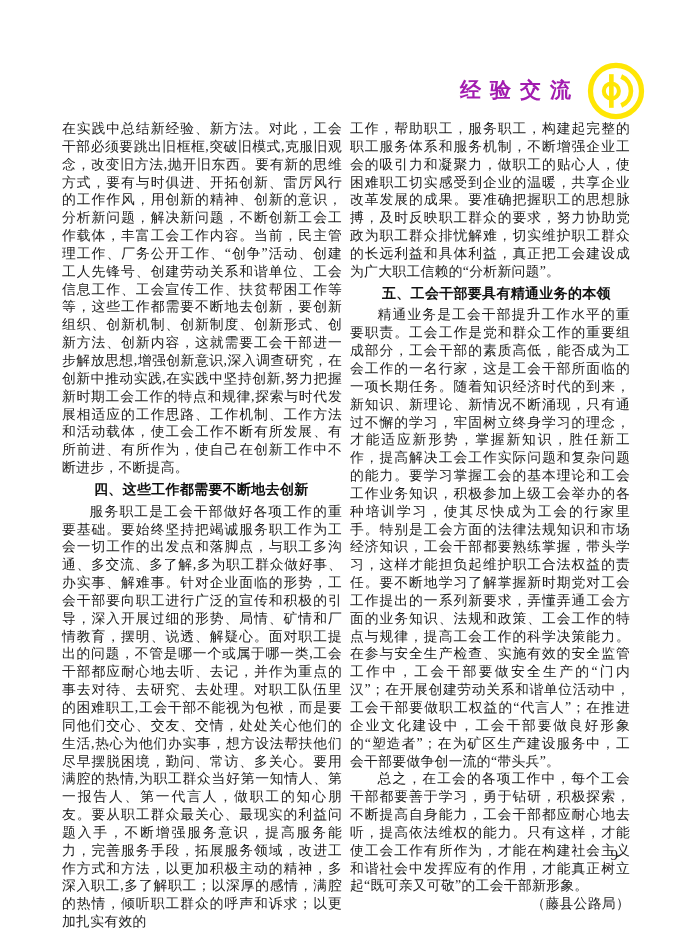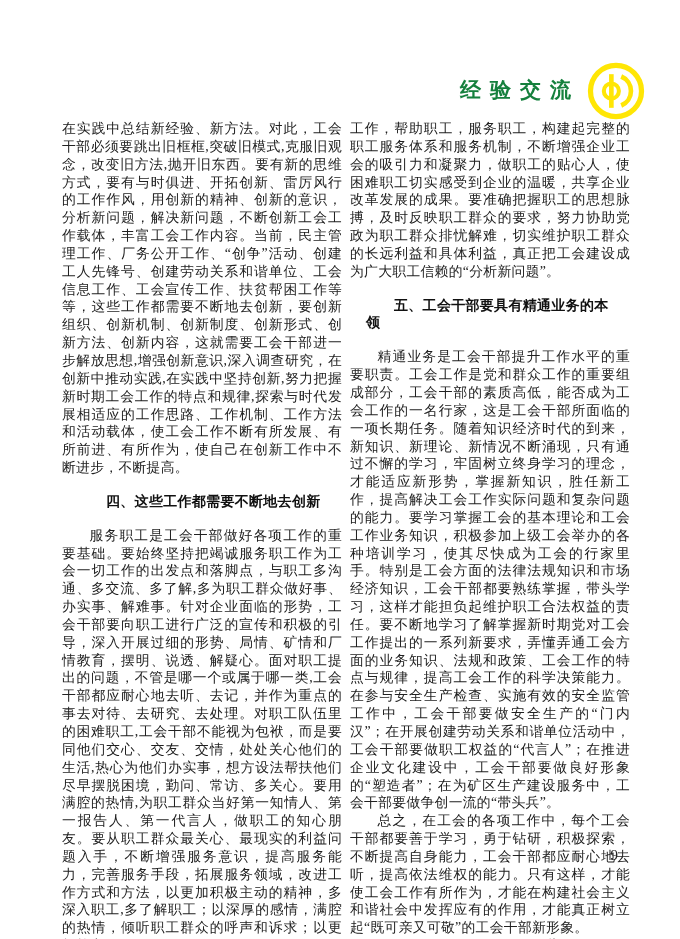--- a/index.html
+++ b/index.html
@@ -23,21 +23,21 @@
     height: 120px;
   }
   .header-title {
     position: absolute;
     top: 76px;
     right: 100px;
     font-family: Liberation Mono, monospace;
     font-size: 21px;
     font-weight: 700;
     letter-spacing: 9px;
-    color: #15803d;
+    color: #a21caf;
     white-space: nowrap;
   }
   .logo {
     position: absolute;
     top: 62px;
     right: 35px;
     width: 58px;
     height: 58px;
   }
   
@@ -58,21 +58,21 @@
   .col p {
     margin: 0;
     font-size: 13.8px;
     line-height: 17.85px;
     text-align: justify;
     letter-spacing: 0.3px;
     word-break: break-all;
   }
   .col p.indent { text-indent: 2em; }
   .col h3 {
-    margin: 16px;
+    margin: 4px;
     font-family: "Liberation Sans", "DejaVu Sans", sans-serif;
     font-size: 14px;
     line-height: 17.85px;
     font-weight: 700;
     color: #111111;
     text-indent: 2em;
     letter-spacing: 0.3px;
   }
   .attribution {
     float: right;

